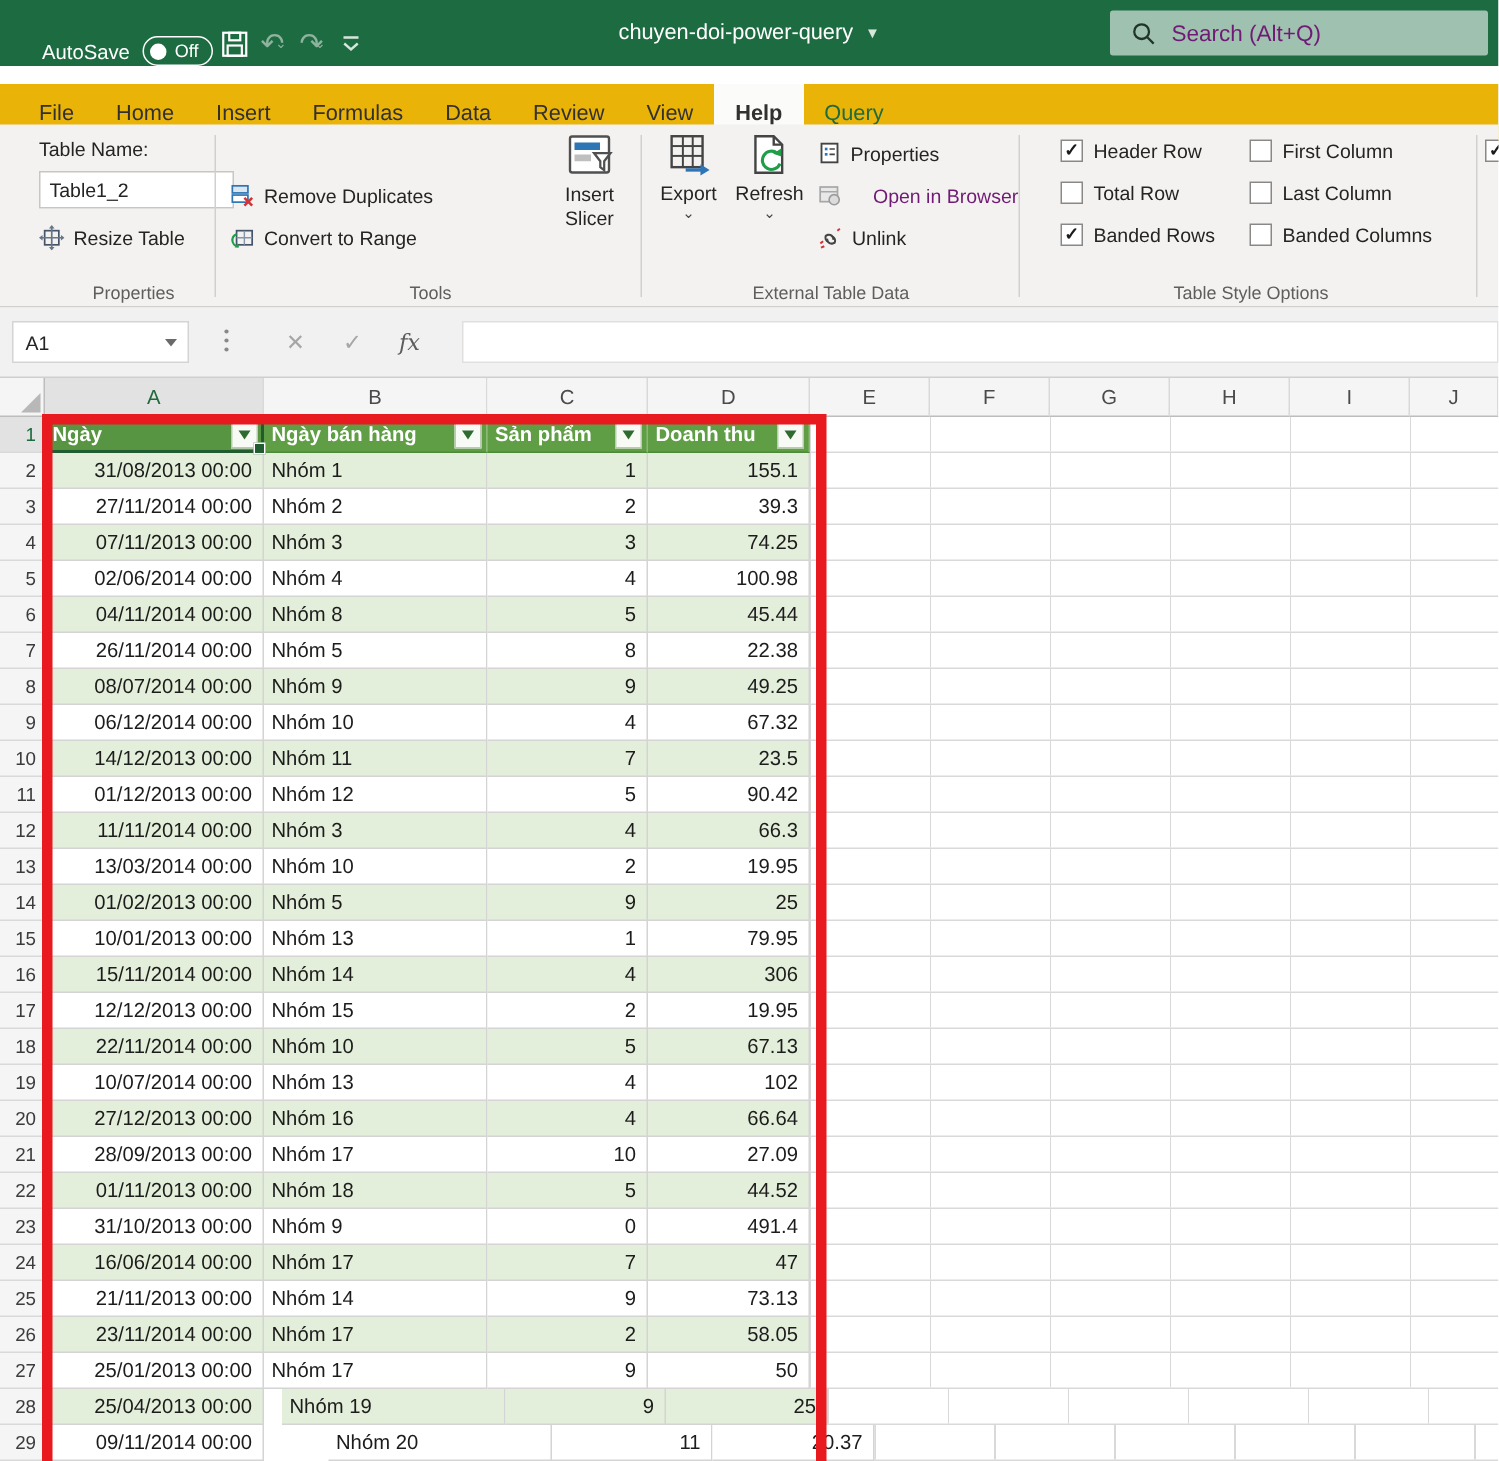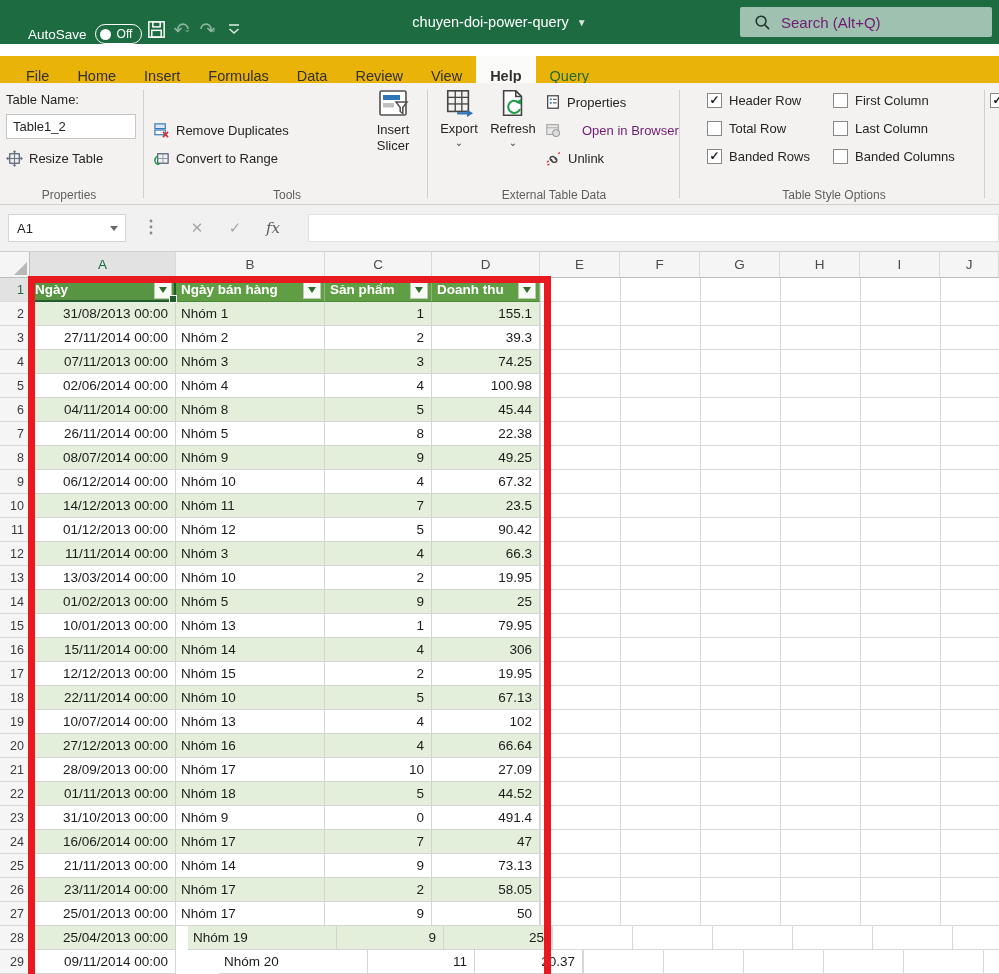--- a/index.html
+++ b/index.html
@@ -167,21 +167,21 @@
   <span class="rtab">Formulas</span>
   <span class="rtab">Data</span>
   <span class="rtab">Review</span>
   <span class="rtab">View</span>
   <span class="rtab help-hl">Help</span>
   <span class="rtab ctx">Query</span>
 </div>
 
 <div class="ribbon">
 
-  <div class="rgroup" style="left:4px;width:130px;text-decoration:underline;">
+  <div class="rgroup" style="left:24px;width:130px;text-decoration:underline;">
     <div class="rlabel" style="position:absolute;top:9px;left:2px;">Table Name:</div>
     <input class="tni" style="position: absolute; top: 31px; left: 2px;" value="Table1_2">
     <div class="smallbtn" style="position:absolute;top:62px;left:2px;">
       <svg width="17" height="17" viewBox="0 0 18 18">
         <rect x="4" y="4" width="10" height="10" fill="none" stroke="#44546a" stroke-width="1.2"></rect>
         <line x1="9" y1="1" x2="9" y2="17" stroke="#697586" stroke-width="1.2"></line>
         <line x1="1" y1="9" x2="17" y2="9" stroke="#697586" stroke-width="1.2"></line>
         <polygon points="9,0 7,2.5 11,2.5" fill="#697586"></polygon>
           <polygon points="9,18 7,15.5 11,15.5" fill="#697586"></polygon>
         <polygon points="0,9 2.5,7 2.5,11" fill="#697586"></polygon>

